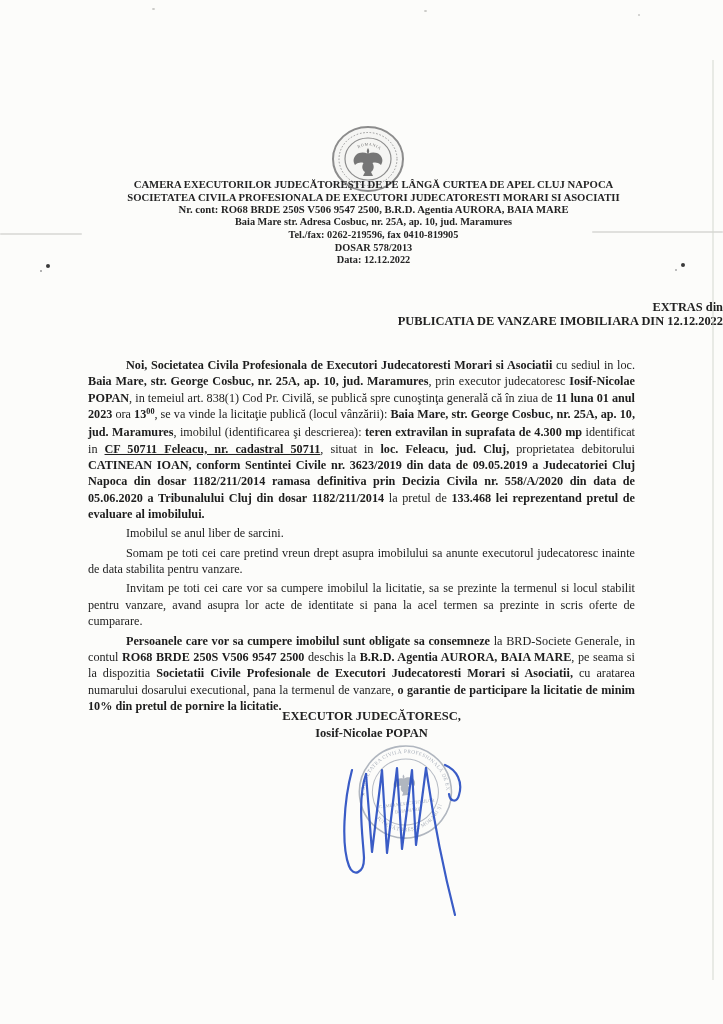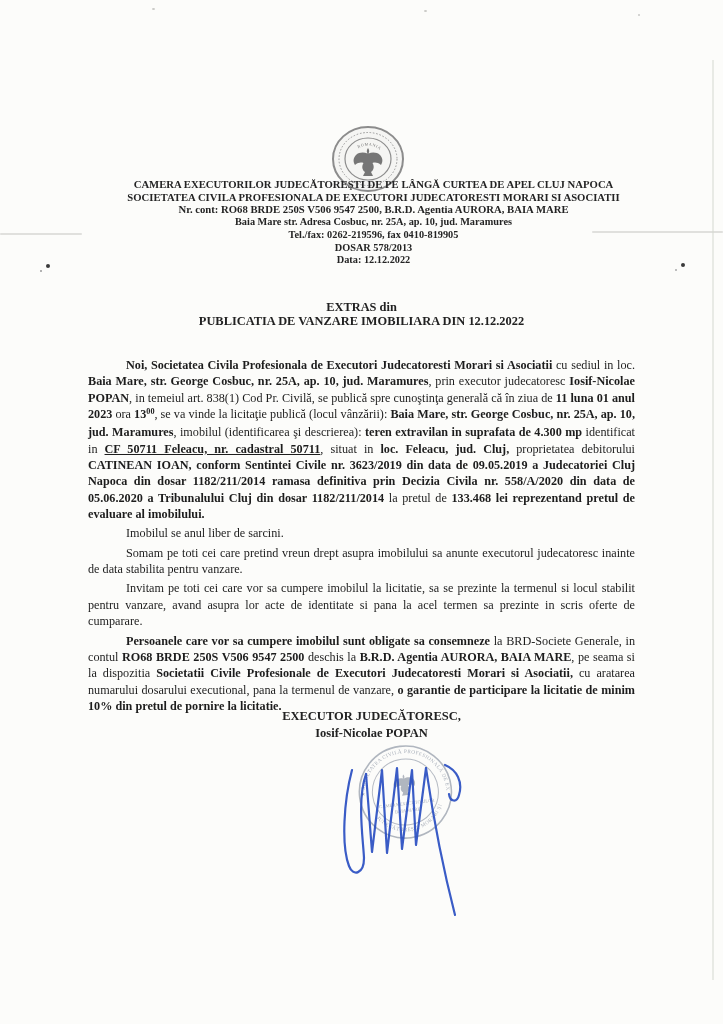--- a/index.html
+++ b/index.html
@@ -15,21 +15,21 @@
   
   .seal-top{position:absolute;left:330px;top:124px;width:76px;height:70px;}
   
   .header-block{
     position:absolute;left:12px;top:178px;width:723px;
     text-align:center;font-weight:bold;color:#242424;
   }
   .header-line{font-size:10.7px;line-height:12.7px;white-space:nowrap;}
   .header-line.small{font-size:10.3px;}
   
-  .title-block{position:absolute;left:0;top:300px;width:723px;text-align:center;font-weight:bold;color:#222;font-family:Liberation Serif, serif;}
+  .title-block{position:absolute;left:0;top:300px;width:723px;text-align:right;font-weight:bold;color:#222;font-family:Liberation Serif, serif;}
   .title-line{font-size:12.4px;line-height:14px;}
   
   .body-block{
     position:absolute;left:85px;top:354px;width:553px;
     font-size:12.2px;line-height:16.35px;text-align:justify;color:#1d1d1d;
   }
   .para{margin:3px;text-indent:38px;}
   .b{font-weight:bold;}
   .u{text-decoration:underline;}
   .sup{font-size:8.2px;position:relative;top:-4.5px;font-weight:bold;}

